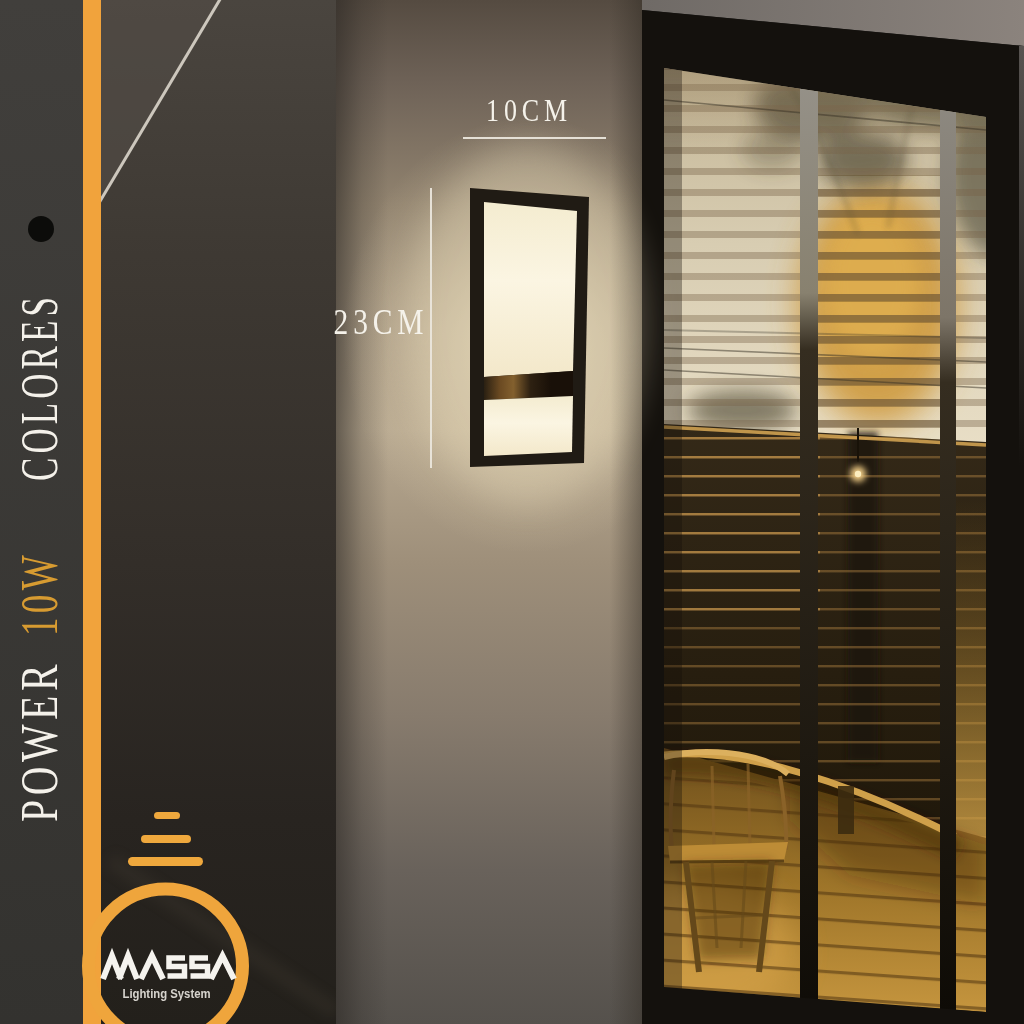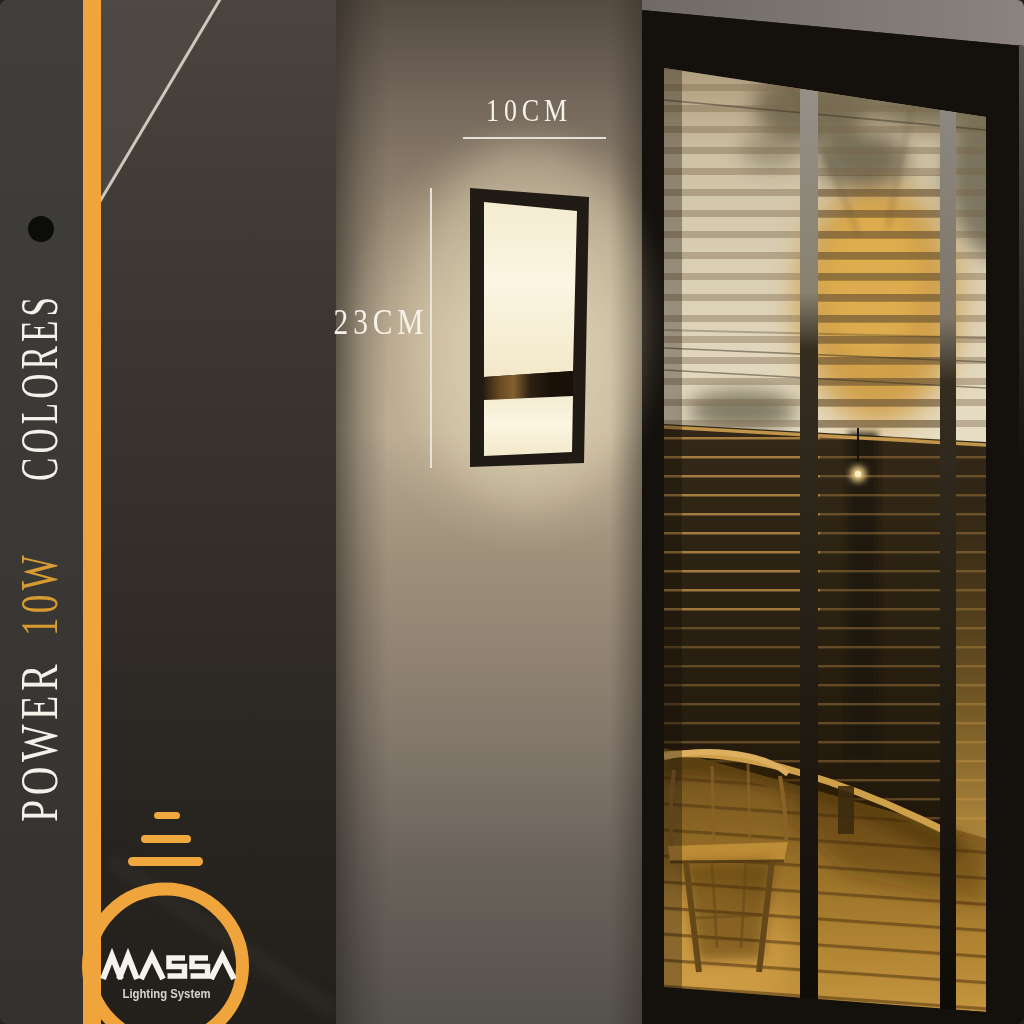--- a/index.html
+++ b/index.html
@@ -1,16 +1,16 @@
 <!DOCTYPE html>
 <html><head>
 <meta charset="utf-8">
 <style>
   html,body{margin:0;padding:0;background:#222;}
-  #stage{width:1024px;height:1024px;position:relative;overflow:hidden;font-family:"Liberation Sans",sans-serif;border-radius:7px;}
+  #stage{width:1024px;height:1024px;position:relative;overflow:hidden;font-family:"Liberation Sans",sans-serif;}
   svg{display:block;}
 </style>
 </head>
 <body>
 <div id="stage">
 <svg width="1024" height="1024" viewBox="0 0 1024 1024">
 <defs>
   <linearGradient id="gLeftWall" x1="0" y1="0" x2="0" y2="1">
     <stop offset="0" stop-color="#4a453f"></stop>
     <stop offset="0.25" stop-color="#3e3933"></stop>

